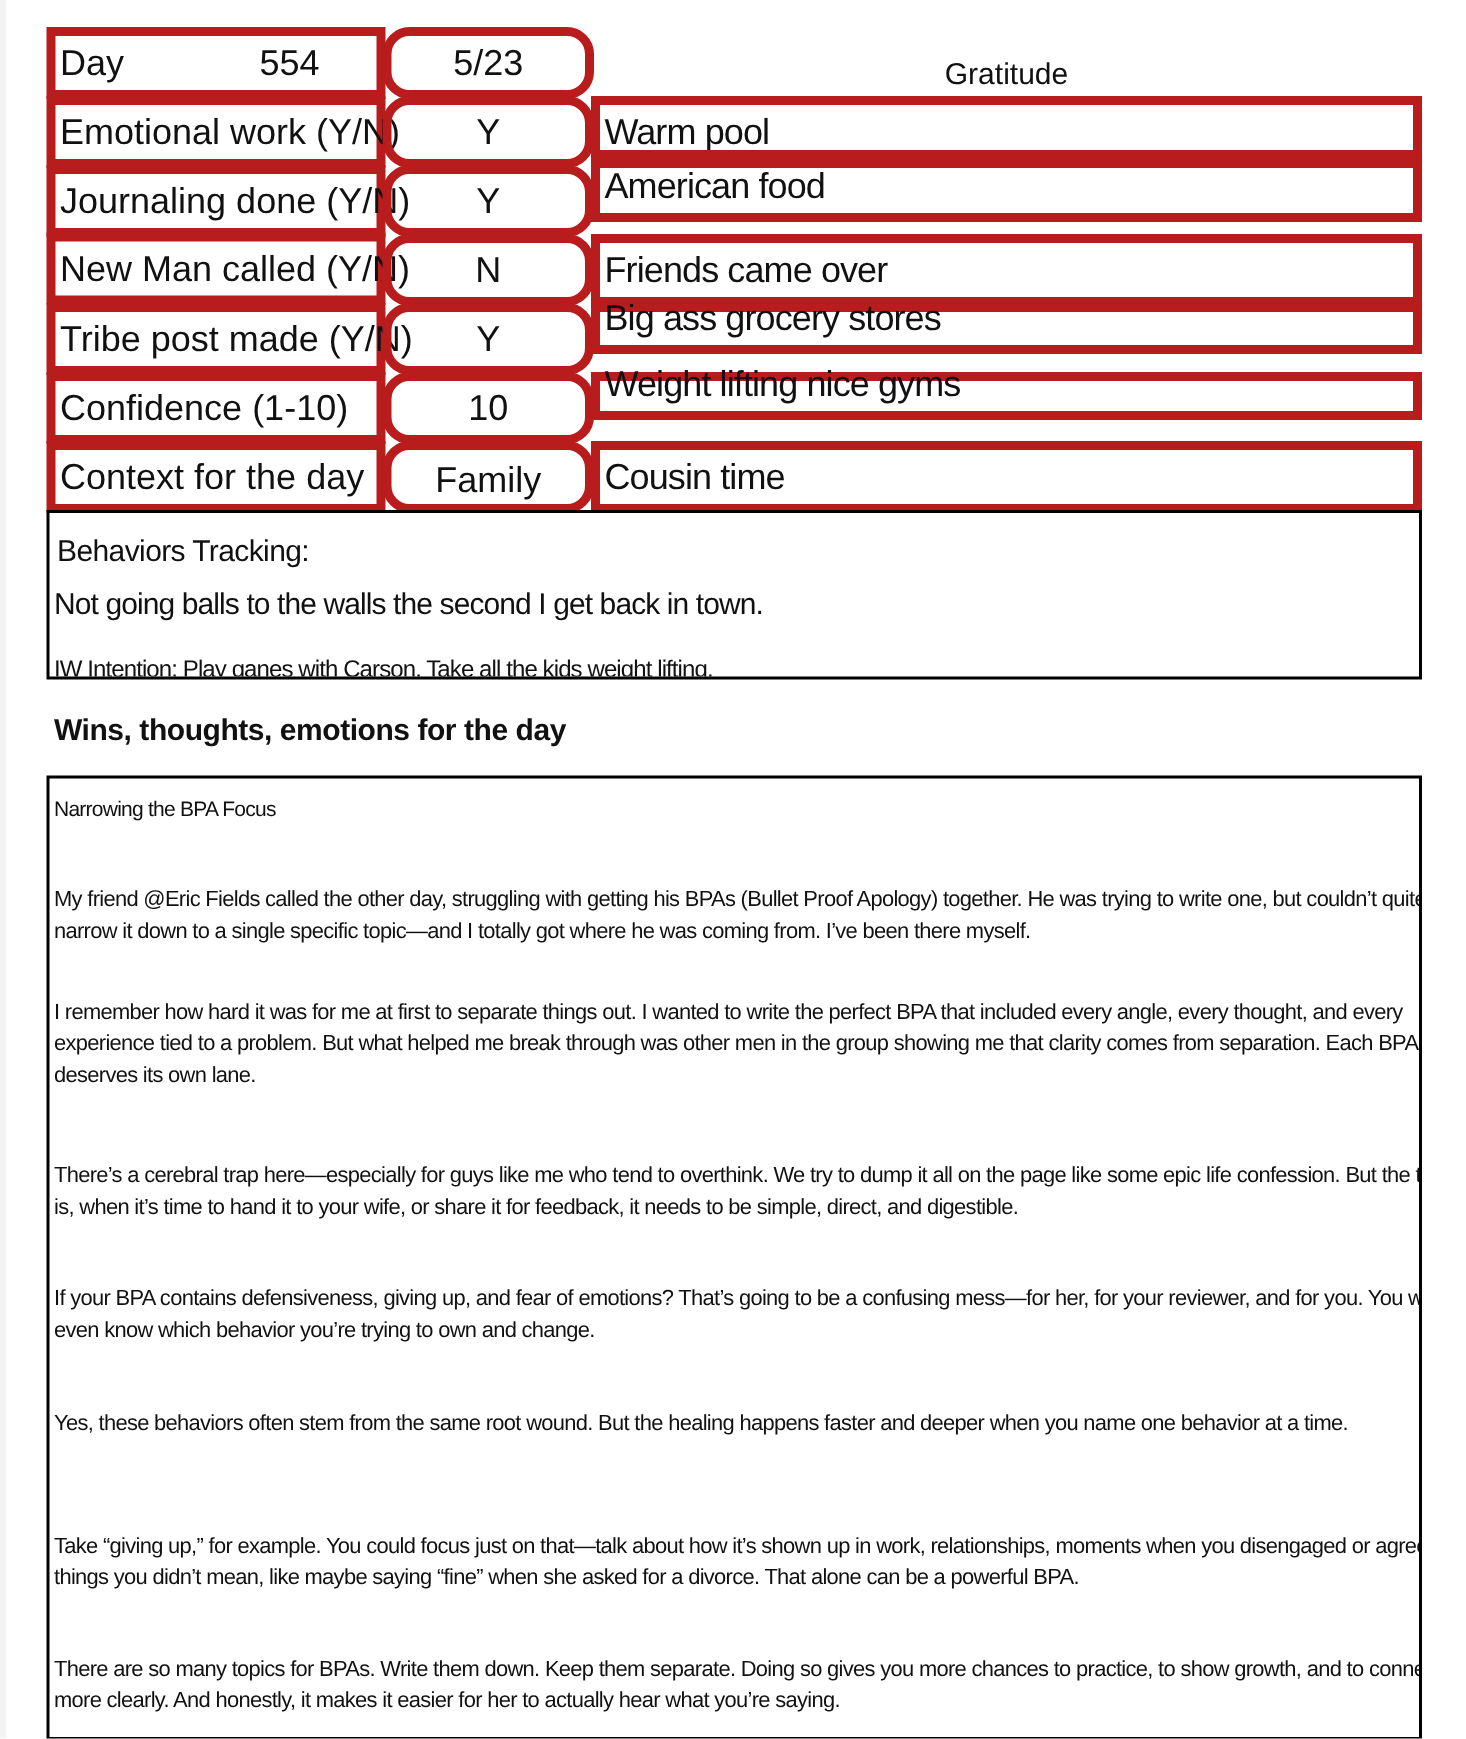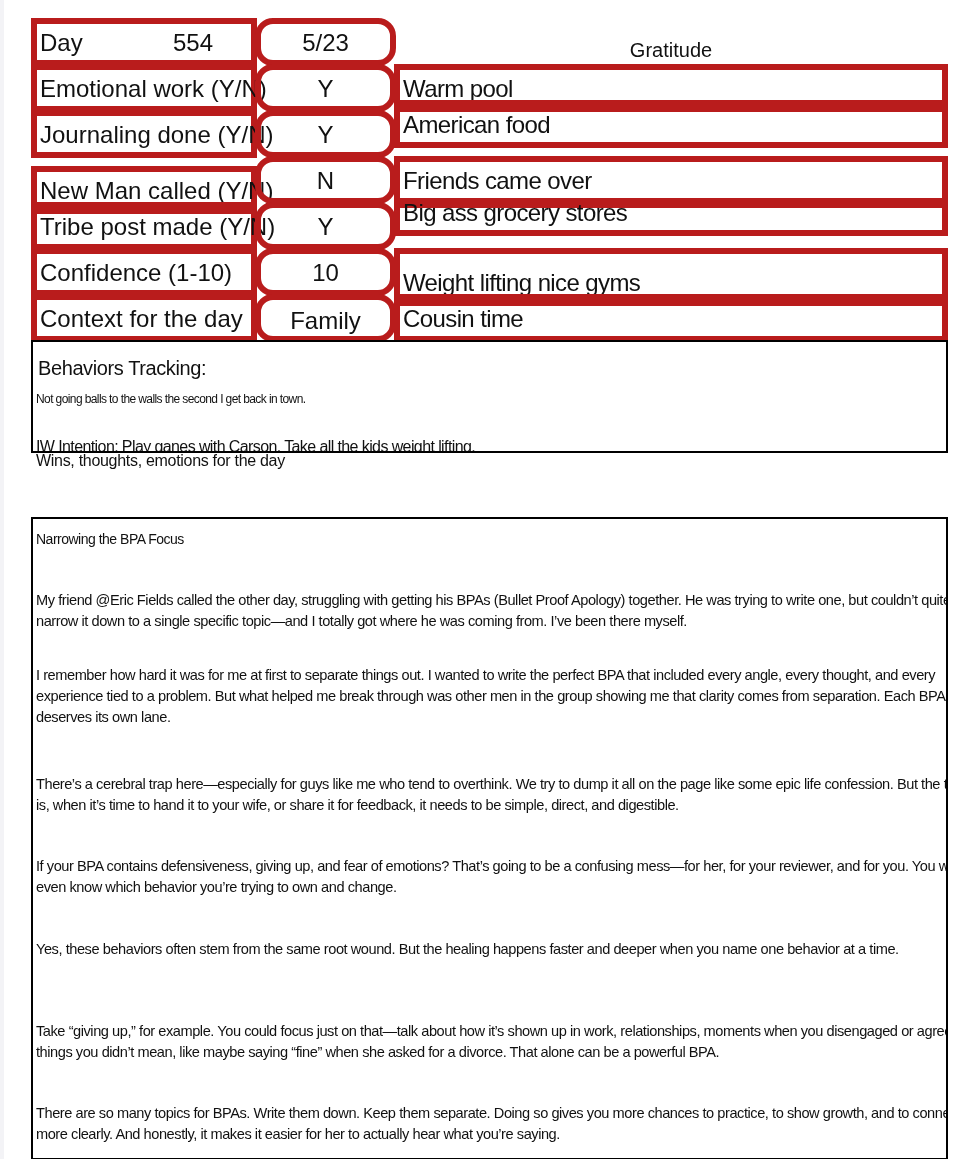--- a/index.html
+++ b/index.html
@@ -23,24 +23,24 @@
   .grat-head { position: absolute; left: 363px; top: 0; width: 554px; height: 48px; font-size: 20px; }
   .grat-head .txt { position: absolute; bottom: 4px; left: 0; right: 0; text-align: center; }
   .cond { font-family: "Liberation Sans Narrow", "Liberation Sans", sans-serif; letter-spacing: -0.6px; }
 
   
   .behaviors {
     position: absolute; left: 31px; top: 340px; width: 917px; height: 113px;
     box-sizing: border-box; border: 2px solid #000; border-top-width: 2px; overflow: hidden;
   }
   .beh-title { position: absolute; left: 5px; top: 15px; font-size: 20px; letter-spacing: -0.4px; }
-  .beh-line { position: absolute; left: 3px; top: 50px; font-size: 12px; letter-spacing: -0.6px; }
+  .beh-line { position: absolute; left: 3px; top: 50px; font-size: 20px; letter-spacing: -0.6px; }
   .iw-line { position: absolute; left: 3px; top: 96px; font-size: 16px; letter-spacing: -0.6px; text-decoration: underline; }
 
-  .wins-title { position: absolute; left: 36px; top: 452px; font-size: 16px; letter-spacing: -0.3px; }
+  .wins-title { position: absolute; left: 36px; top: 476px; font-size: 20px; letter-spacing: -0.3px; font-weight: bold; }
 
   
   .journal {
     position: absolute; left: 31px; top: 481px; width: 917px; height: 643px;
     box-sizing: border-box; border: 2px solid #000; overflow: hidden; margin-top: 36px;
   }
   .j-title { position: absolute; left: 3px; top: 12px; font-size: 14px; letter-spacing: -0.5px; }
   .para {
     position: absolute; left: 3px; width: 940px; font-size: 14.6px; line-height: 21px;
     letter-spacing: -0.45px; white-space: normal;
@@ -77,21 +77,21 @@
   <div class="cell c1 left" style="top:92px;height:48px;">
       <span class="txt">Journaling done (Y/N)</span>
     </div>
   <div class="cell c2 center" style="top:92px;height:48px;">
       <span class="txt">Y</span>
     </div>
   <div class="cell c3 left cond" style="top:82px;height:48px;">
       <span class="txt">American food</span>
     </div>
 
-  <div class="cell c1 left" style="top:148px;height:48px;">
+  <div class="cell c1 left" style="top:137px;height:48px;">
       <span class="txt">New Man called (Y/N)</span>
     </div>
   <div class="cell c2 center" style="top:138px;height:48px;">
       <span class="txt">N</span>
     </div>
   <div class="cell c3 left cond" style="top:138px;height:48px;">
       <span class="txt">Friends came over</span>
     </div>
 
   <div class="cell c1 left" style="top:184px;height:48px;">
@@ -103,21 +103,21 @@
   <div class="cell c3 left cond" style="top:184px;height:34px;">
       <span class="txt">Big ass grocery stores</span>
     </div>
 
   <div class="cell c1 left" style="top:230px;height:48px;">
       <span class="txt">Confidence (1-10)</span>
     </div>
   <div class="cell c2 center" style="top:230px;height:48px;">
       <span class="txt">10</span>
     </div>
-  <div class="cell c3 left cond" style="top:230px;height:58px;padding-left:32px;">
+  <div class="cell c3 left cond" style="top:230px;height:32px;padding-left:32px;">
       <span class="txt">Weight lifting nice gyms</span>
     </div>
 
   <div class="cell c1 left" style="top:276px;height:48px;">
       <span class="txt">Context for the day</span>
     </div>
   <div class="cell c2 center" style="top:276px;height:48px;">
       <span class="txt" style="bottom:3px;">Family</span>
     </div>
   <div class="cell c3 left cond" style="top:276px;height:48px;">

